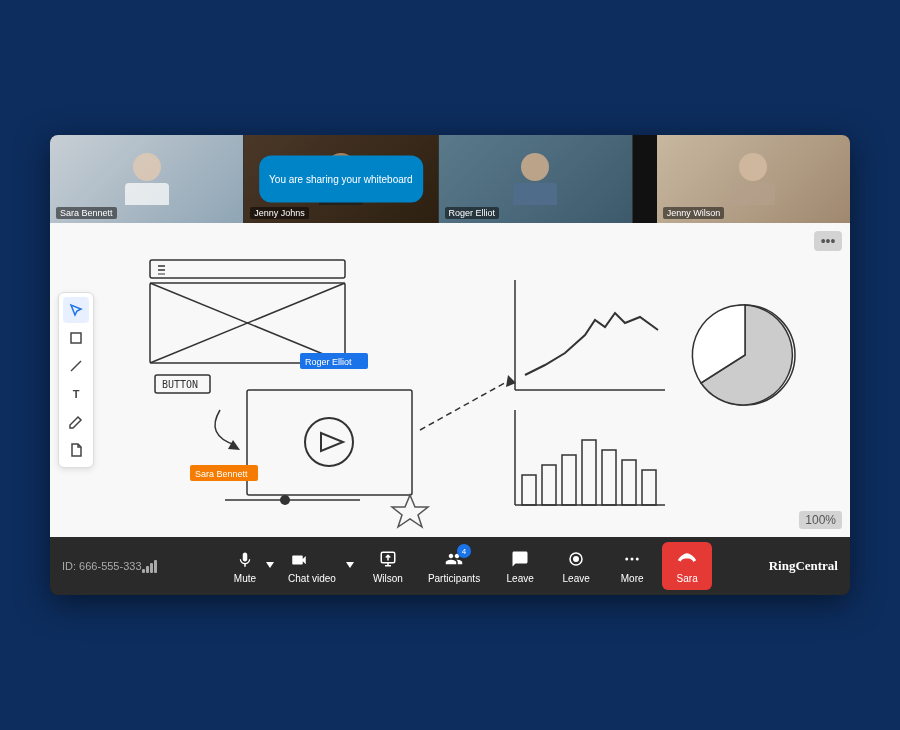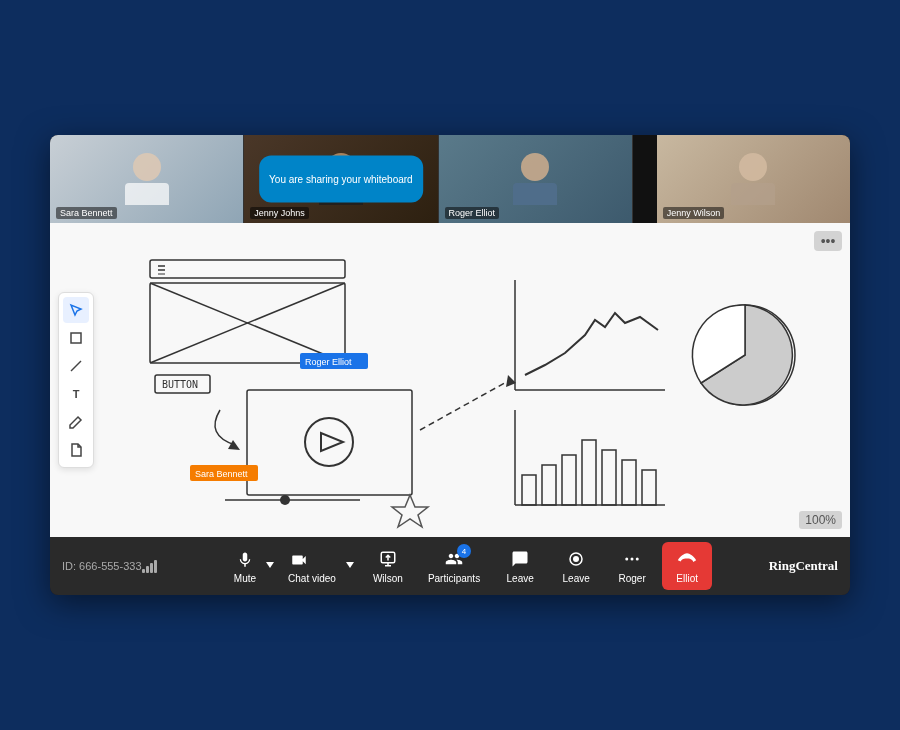--- a/index.html
+++ b/index.html
@@ -537,30 +537,30 @@
       </div>
 
       <div class="tb-btn">
         <div class="tb-btn-icon">
           <svg width="18" height="18" viewBox="0 0 24 24" fill="white">
               <circle cx="5" cy="12" r="2"></circle>
               <circle cx="12" cy="12" r="2"></circle>
               <circle cx="19" cy="12" r="2"></circle>
             </svg>
         </div>
-        <span class="tb-btn-label">Roger</span>
+        <span class="tb-btn-label">More</span>
       </div>
 
       <div class="leave-btn">
         <div class="tb-btn-icon">
           <svg width="20" height="14" viewBox="0 0 24 16" fill="white">
               <path d="M1 9.5C3.5 4.5 9 1 12 1s8.5 3.5 11 8.5l-3.5 2c-.5-1.5-2-4-7.5-4S5 9.5 4.5 11L1 9.5z"></path>
             </svg>
         </div>
-        <span class="tb-btn-label">Elliot</span>
+        <span class="tb-btn-label">Sara</span>
       </div>
 
     </div>
 
     <div class="brand-name">RingCentral</div>
   </div>
 
 </div>
 
 </body></html>

